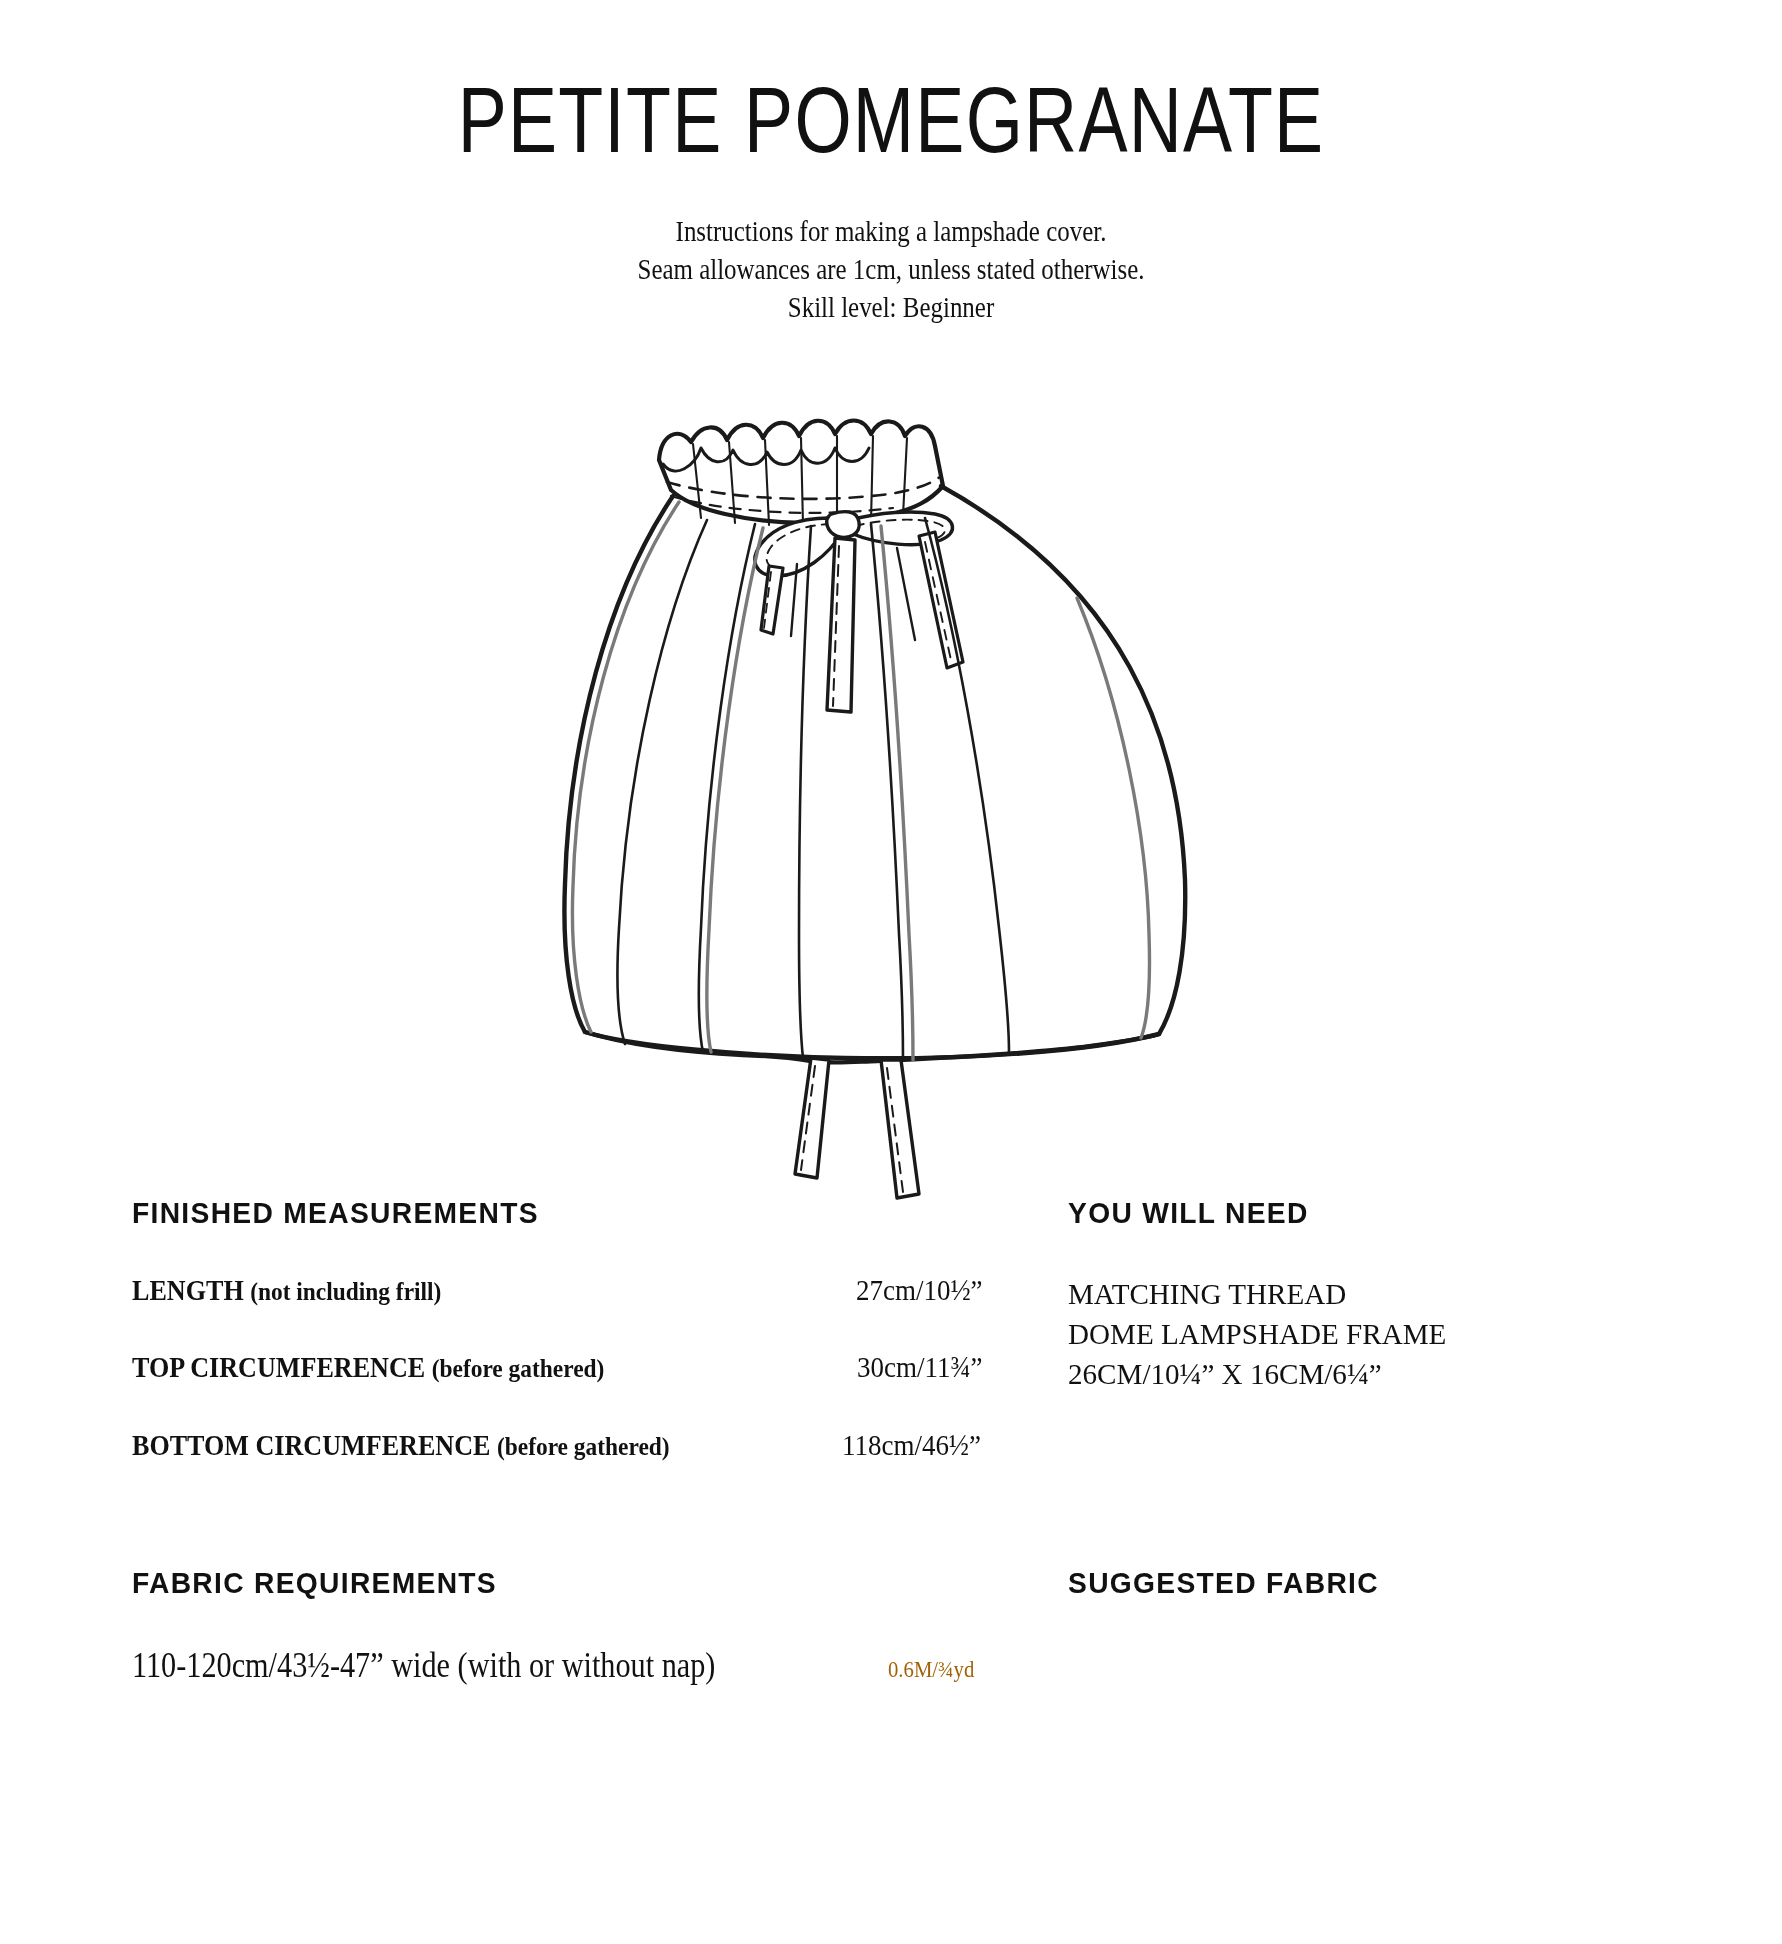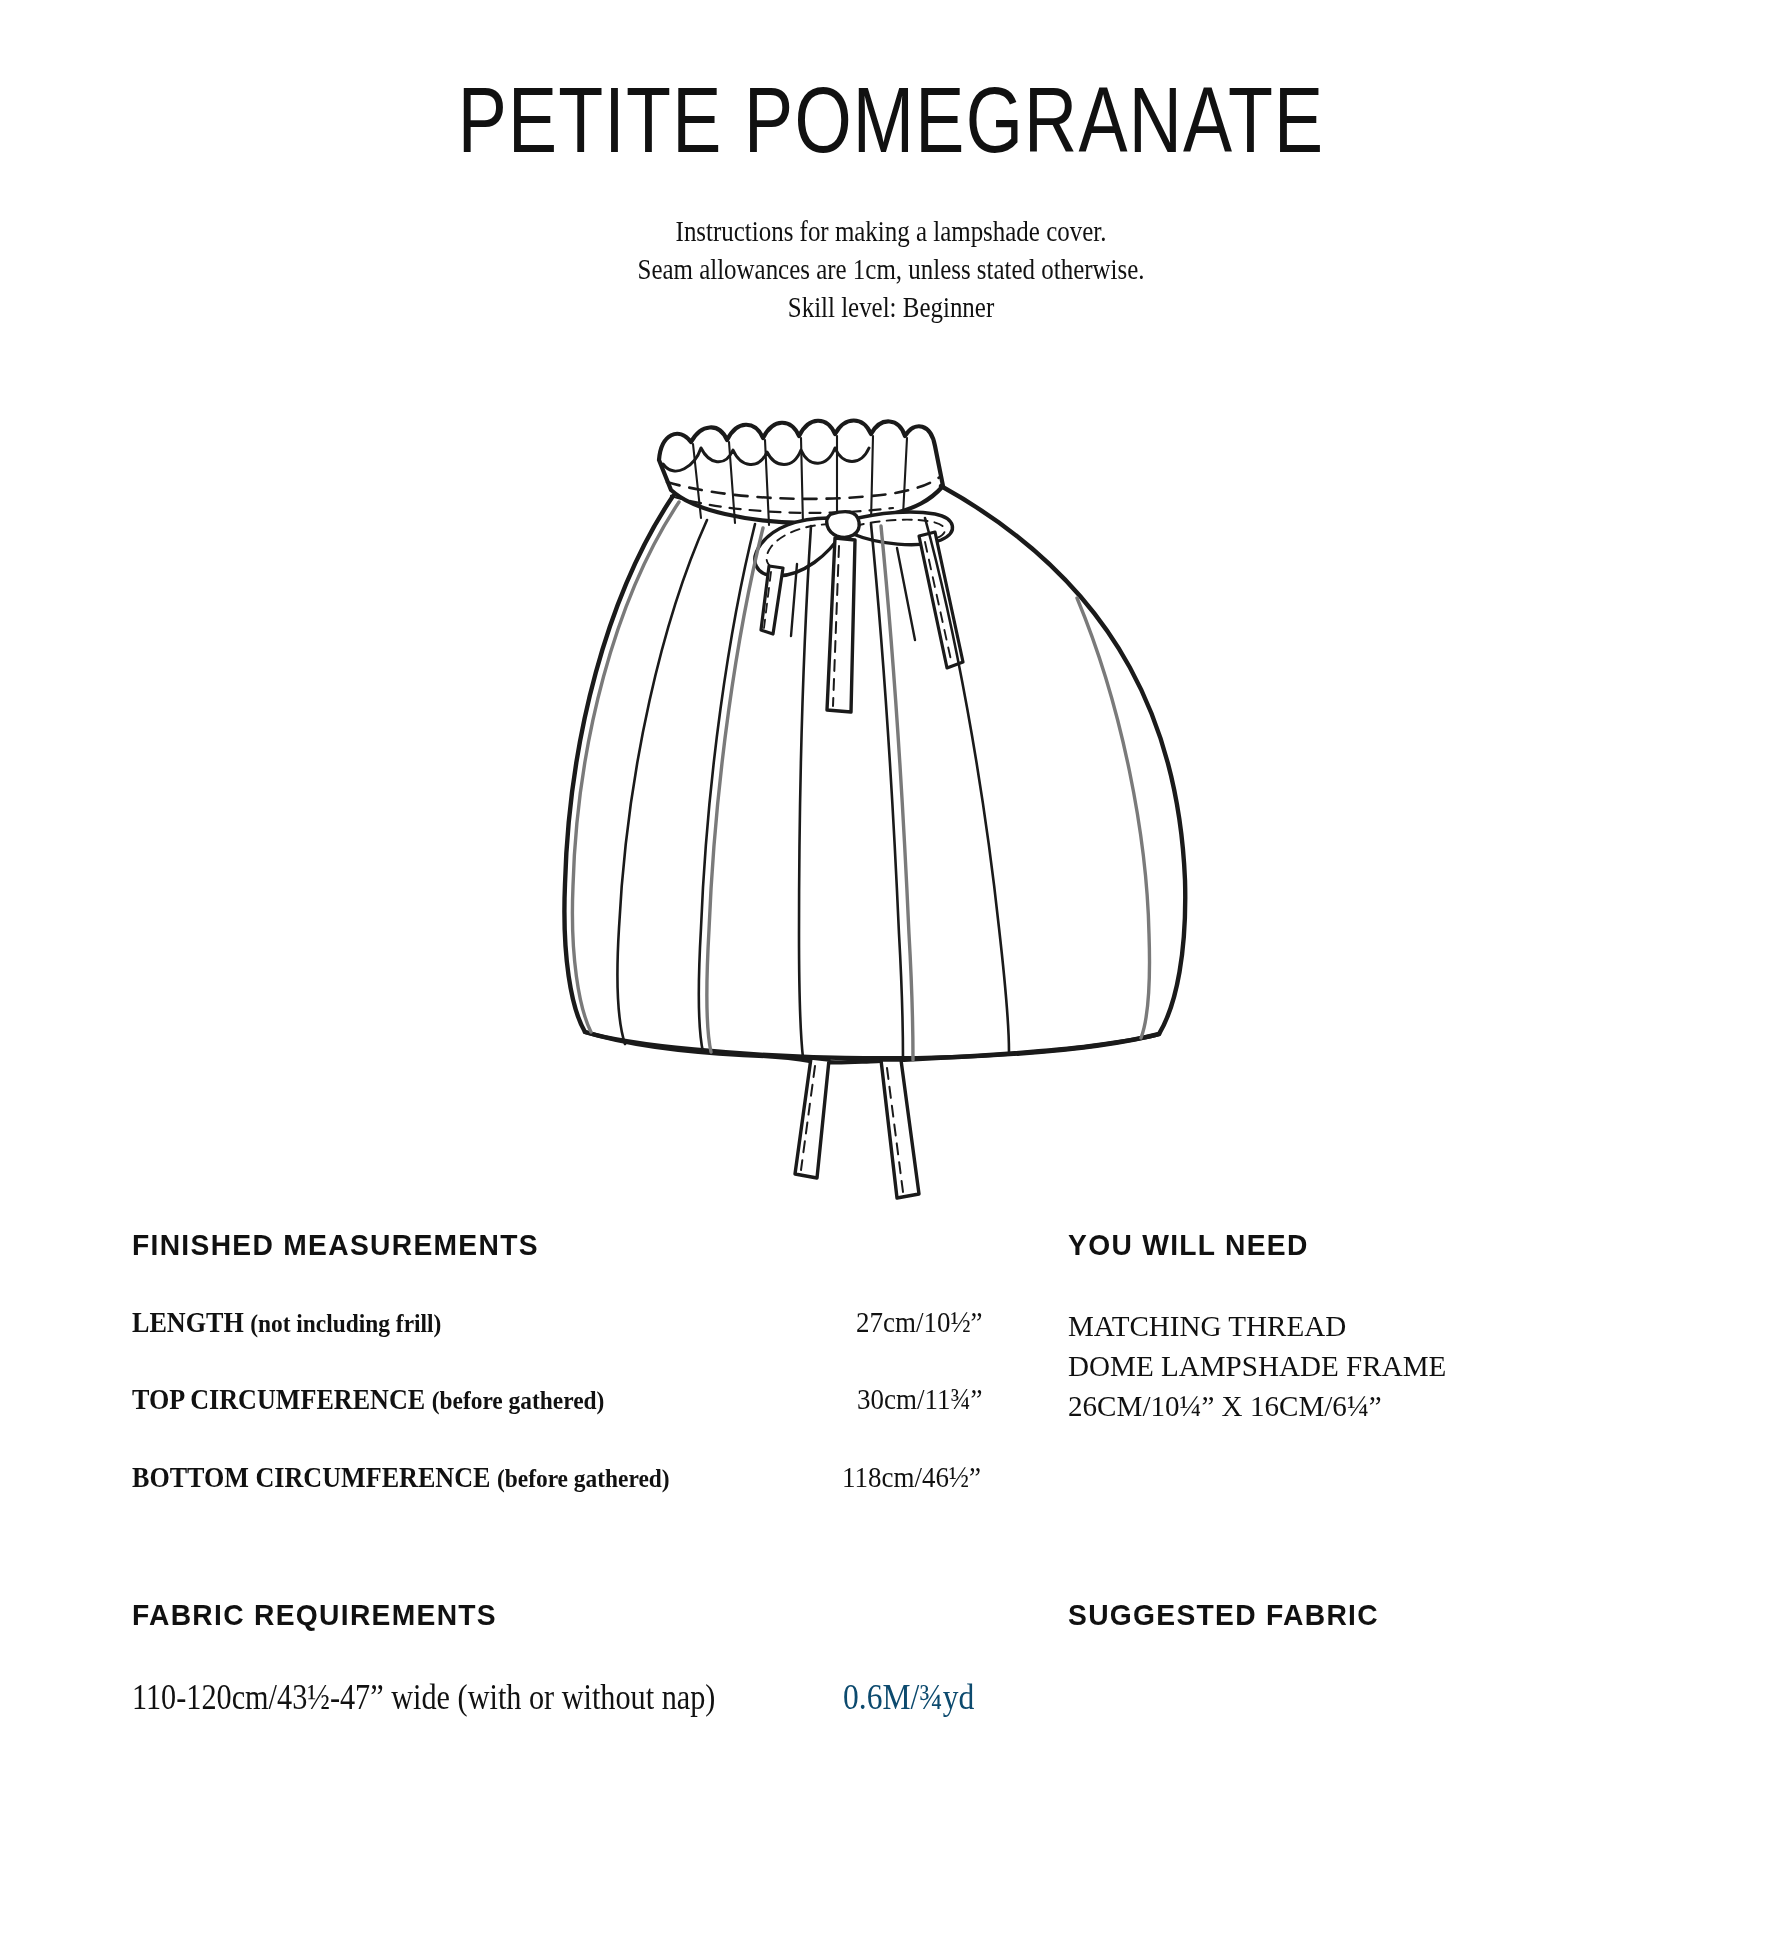--- a/index.html
+++ b/index.html
@@ -70,21 +70,21 @@
     height: 880px;
   }
   .illustration svg {
     display: block;
     margin: 0 auto;
   }
 
   
   .content {
     position: absolute;
-    top: 1228px;
+    top: 1196px;
     left: 0;
     width: 1782px;
     height: 700px;
   }
 
   .col-left  { position: absolute; left: 132px;  width: 860px; }
   .col-right { position: absolute; left: 1068px; width: 640px; }
 
   .block-top    { top: 0; }
   .block-bottom { top: 370px; }
@@ -148,22 +148,22 @@
     color: #111111;
     white-space: nowrap;
   }
   .fab-label .lbl-inner {
     display: inline-block;
     transform: scaleX(0.84);
     transform-origin: 0 50%;
   }
   .fab-value {
     font-family: "Liberation Serif", serif;
-    font-size: 35px;
-    color: #0c4a6e;
+    font-size: 23px;
+    color: #a16207;
     white-space: nowrap;
     padding-left: 30px;
   }
   .fab-value .val-inner {
     display: inline-block;
     transform: scaleX(0.90);
     transform-origin: 0 50%;
   }
 
   

